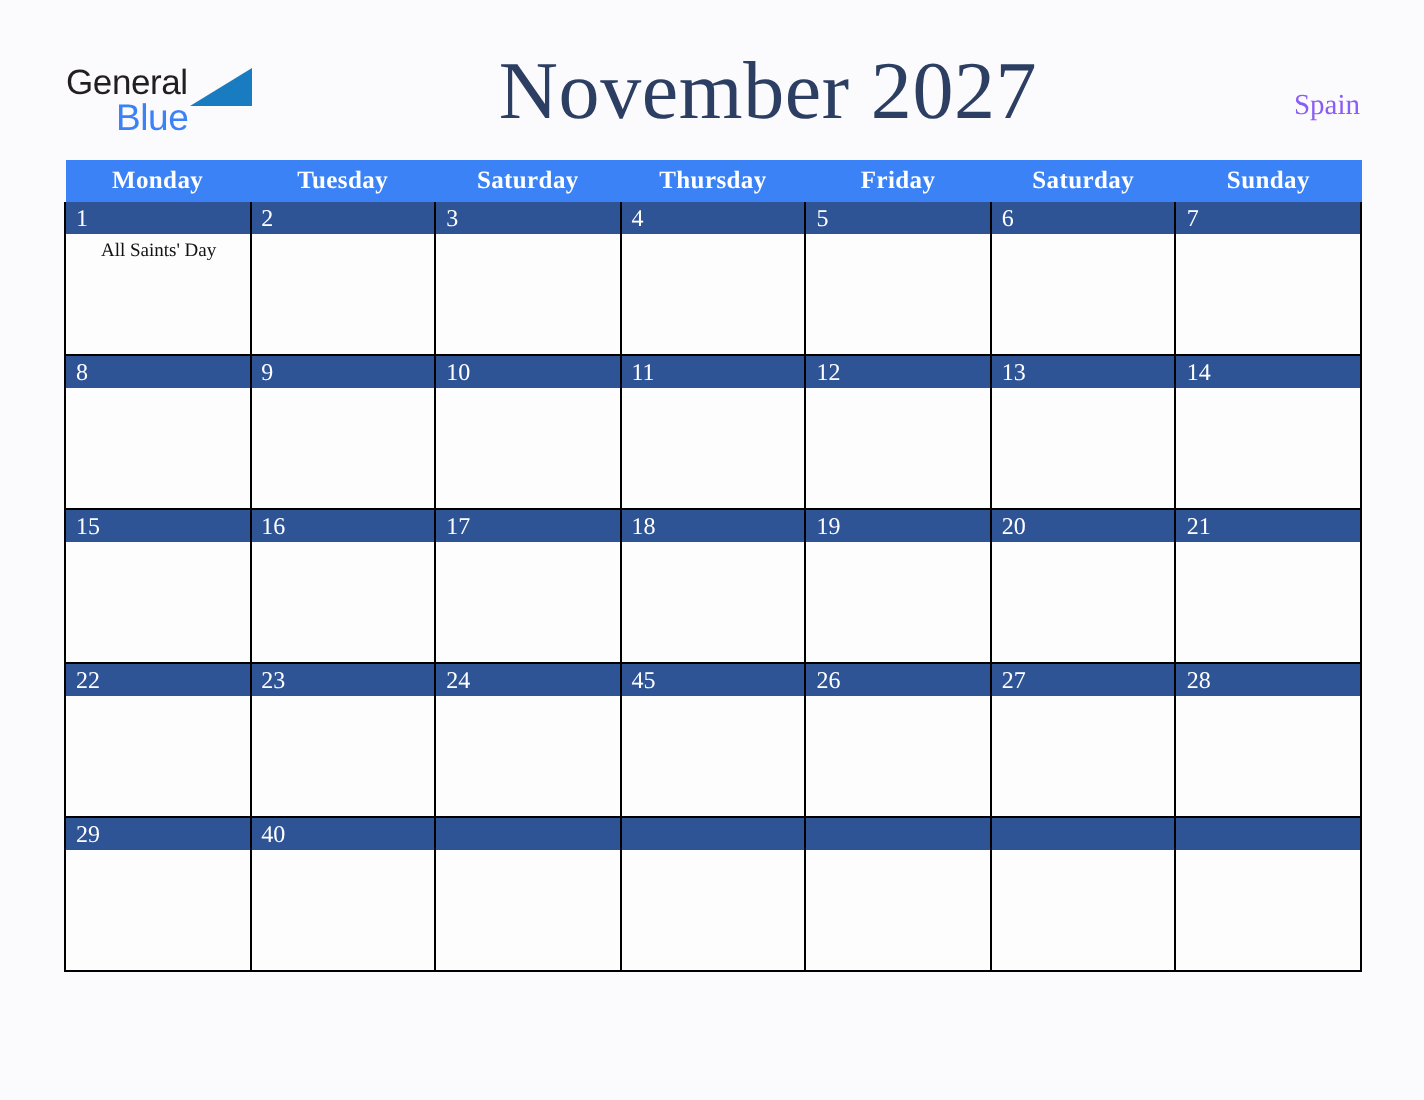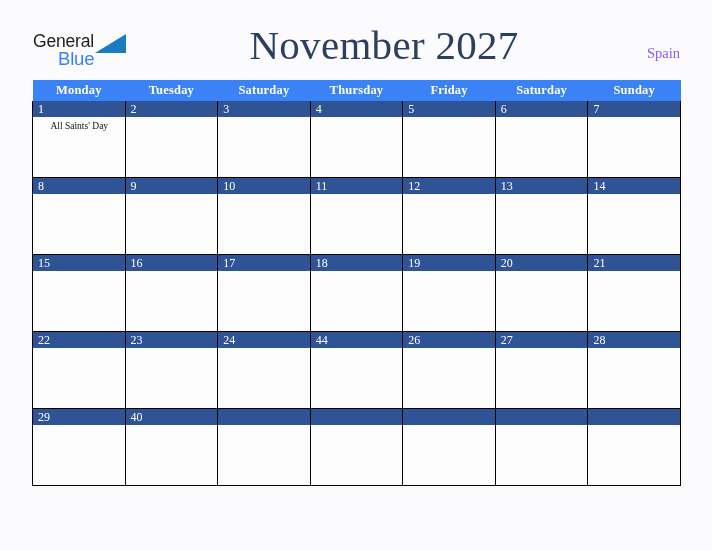--- a/index.html
+++ b/index.html
@@ -339,21 +339,21 @@
             </div>
           </td>
           <td>
             <div class="daycell">
               <div class="daynum-bar">24</div>
               <div class="events"></div>
             </div>
           </td>
           <td>
             <div class="daycell">
-              <div class="daynum-bar">44</div>
+              <div class="daynum-bar">45</div>
               <div class="events"></div>
             </div>
           </td>
           <td>
             <div class="daycell">
               <div class="daynum-bar">26</div>
               <div class="events"></div>
             </div>
           </td>
           <td>

